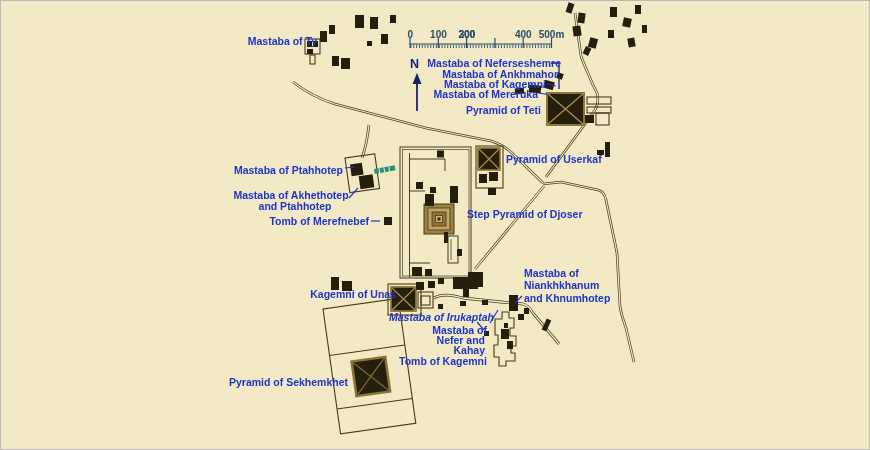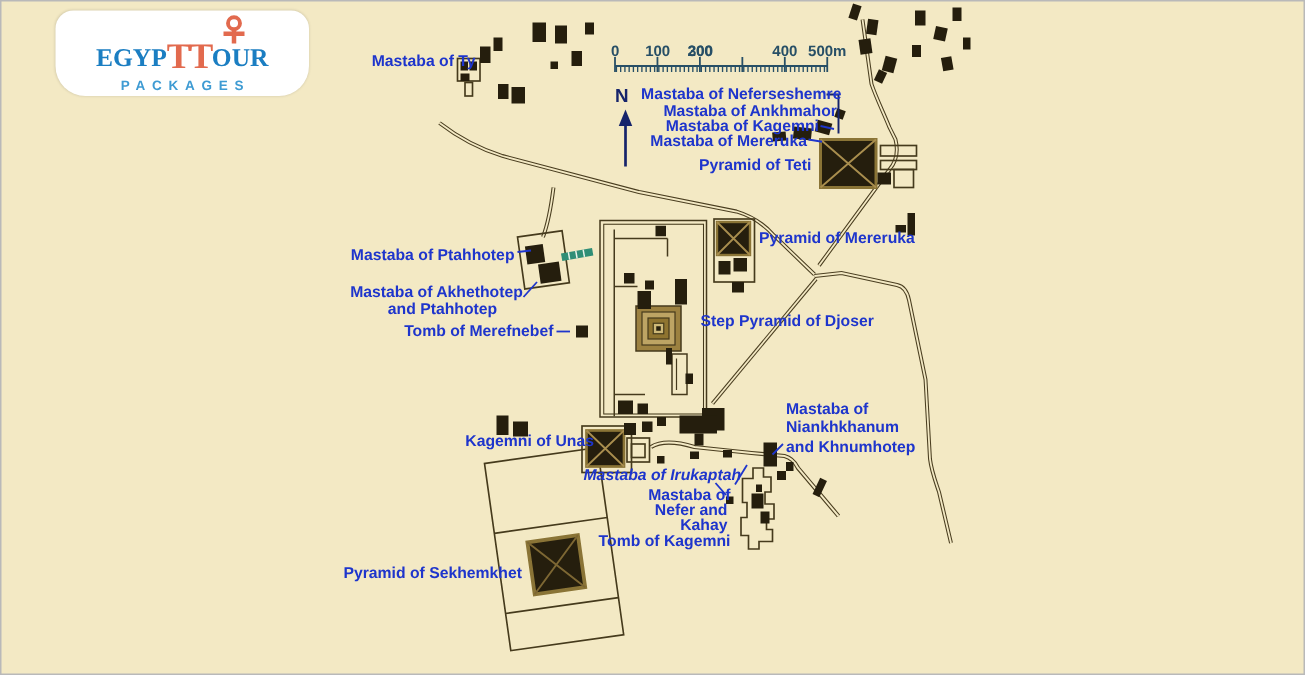--- a/index.html
+++ b/index.html
@@ -233,21 +233,21 @@
     </g>
   </svg>
 
   <div>
       <div class="map-label" style="top: 34px; right: 552px; margin-left: 24px;">Mastaba of Ty</div>
       <div class="map-label" style="top: 56px; right: 308px;">Mastaba of Neferseshemre</div>
       <div class="map-label" style="top: 67px; right: 311px;">Mastaba of Ankhmahor</div>
       <div class="map-label" style="top: 77px; right: 323px;">Mastaba of Kagemni</div>
       <div class="map-label" style="top: 87px; right: 331px;">Mastaba of Mereruka</div>
       <div class="map-label" style="top: 103px; right: 328px;">Pyramid of Teti</div>
-      <div class="map-label" style="top: 152px; left: 505px;">Pyramid of Mereruka</div>
+      <div class="map-label" style="top: 152px; left: 505px;">Pyramid of Userkaf</div>
       <div class="map-label" style="top: 207px; left: 466px;">Step Pyramid of Djoser</div>
       <div class="map-label" style="top: 163px; right: 526px;">Mastaba of Ptahhotep</div>
       <div class="map-label" style="top: 188px; left: 290px; transform: translateX(-50%);">Mastaba of Akhethotep</div>
       <div class="map-label" style="top: 199px; left: 294px; transform: translateX(-50%);">and Ptahhotep</div>
       <div class="map-label" style="top: 214px; right: 500px;">Tomb of Merefnebef</div>
       <div class="map-label" style="top: 287px; right: 473px;">Kagemni of Unas</div>
       <div class="map-label" style="top: 310px; left: 388px; font-style: italic;">Mastaba of Irukaptah</div>
       <div class="map-label" style="top: 323px; right: 382px;">Mastaba of</div>
       <div class="map-label" style="top: 333px; right: 384px;">Nefer and</div>
       <div class="map-label" style="top: 343px; right: 384px;">Kahay</div>
@@ -260,23 +260,14 @@
   <div>
       <span class="scale-num" style="left: 409.2px;">0</span>
       <span class="scale-num" style="left: 437.46px;">100</span>
       <span class="scale-num" style="left: 465.72px;">200</span>
       <span class="scale-num" style="left: 466px;">300</span>
       <span class="scale-num" style="left: 522.24px;">400</span>
       <span class="scale-num" style="left: 550.5px;">500m</span>
     </div>
   <span id="north-label">N</span>
 
-  <div id="logo-card">
-    <svg id="logo-ankh" width="22" height="20" viewBox="0 0 22 20">
-      <circle cx="11" cy="5.5" r="4" fill="none" stroke="#e26a4e" stroke-width="2.6"></circle>
-      <path d="M11,9.5 V19" stroke="#e26a4e" stroke-width="3" fill="none"></path>
-      <path d="M4,12.5 H18" stroke="#e26a4e" stroke-width="3" fill="none"></path>
-    </svg>
-    <div id="logo-title"><span>EGYP</span><span class="tt">TT</span><span>OUR</span></div>
-    <div id="logo-subtitle">PACKAGES</div>
-  </div>
 
 </div>
 
 </body></html>

